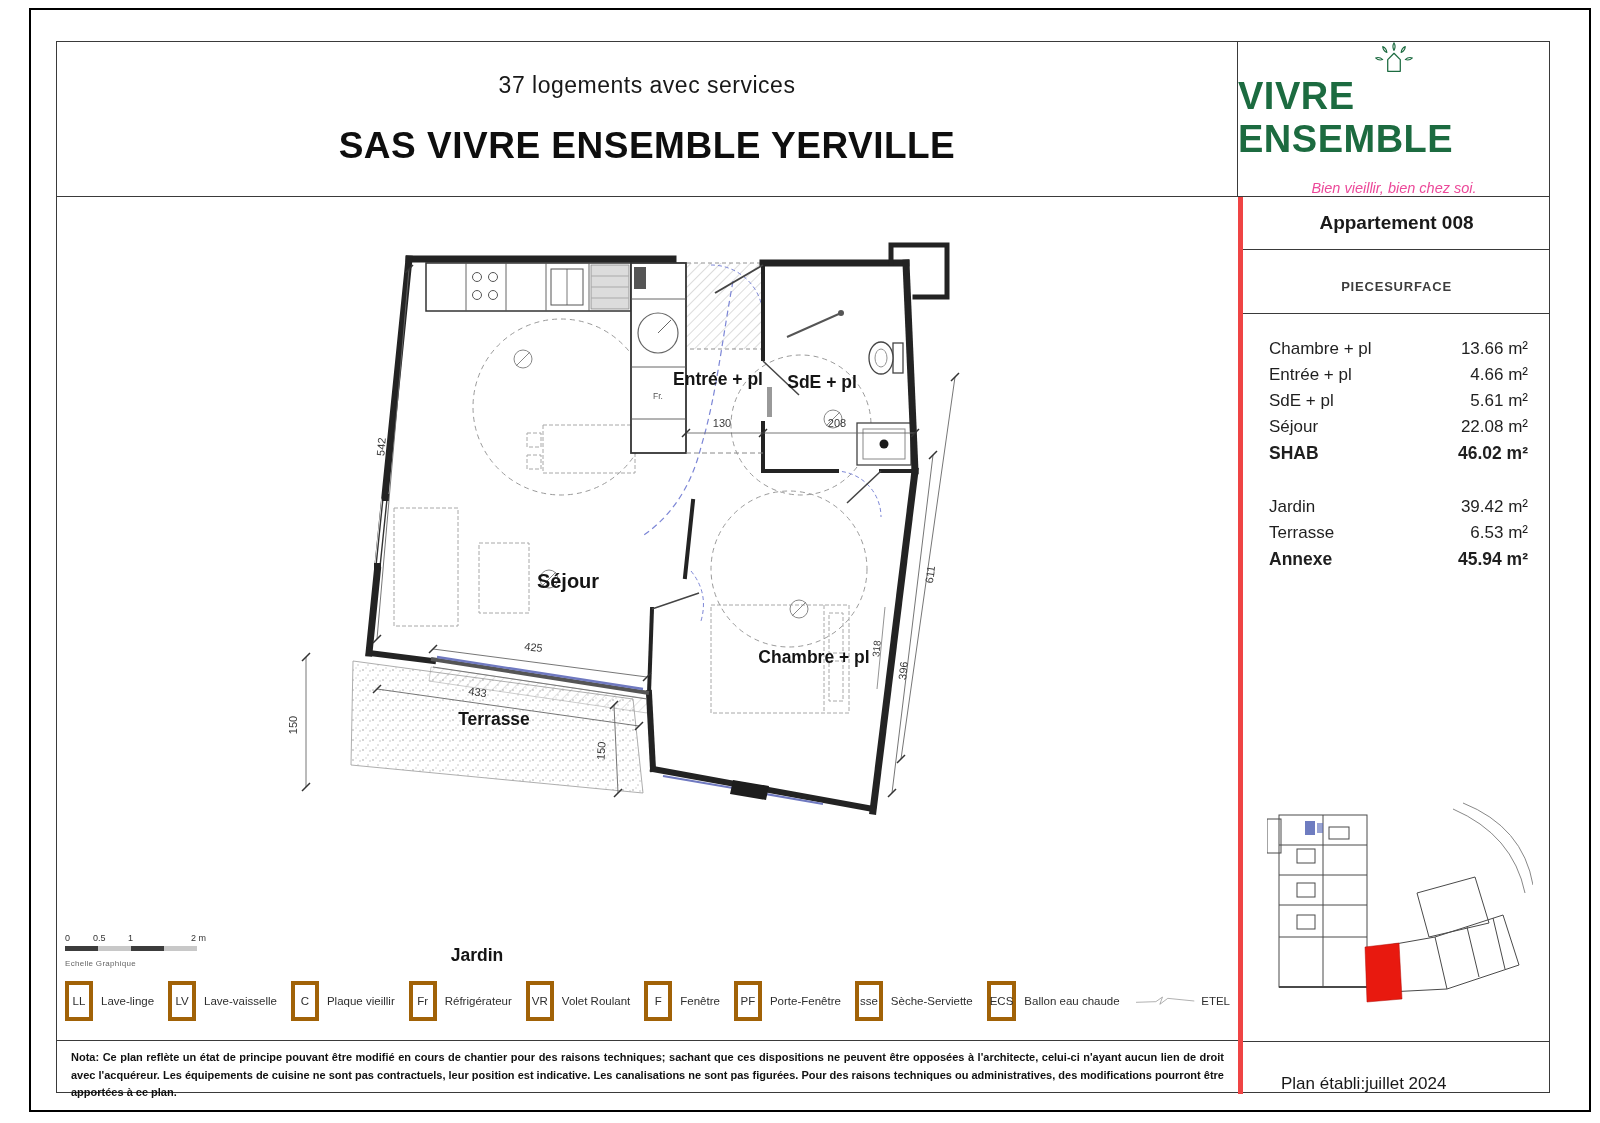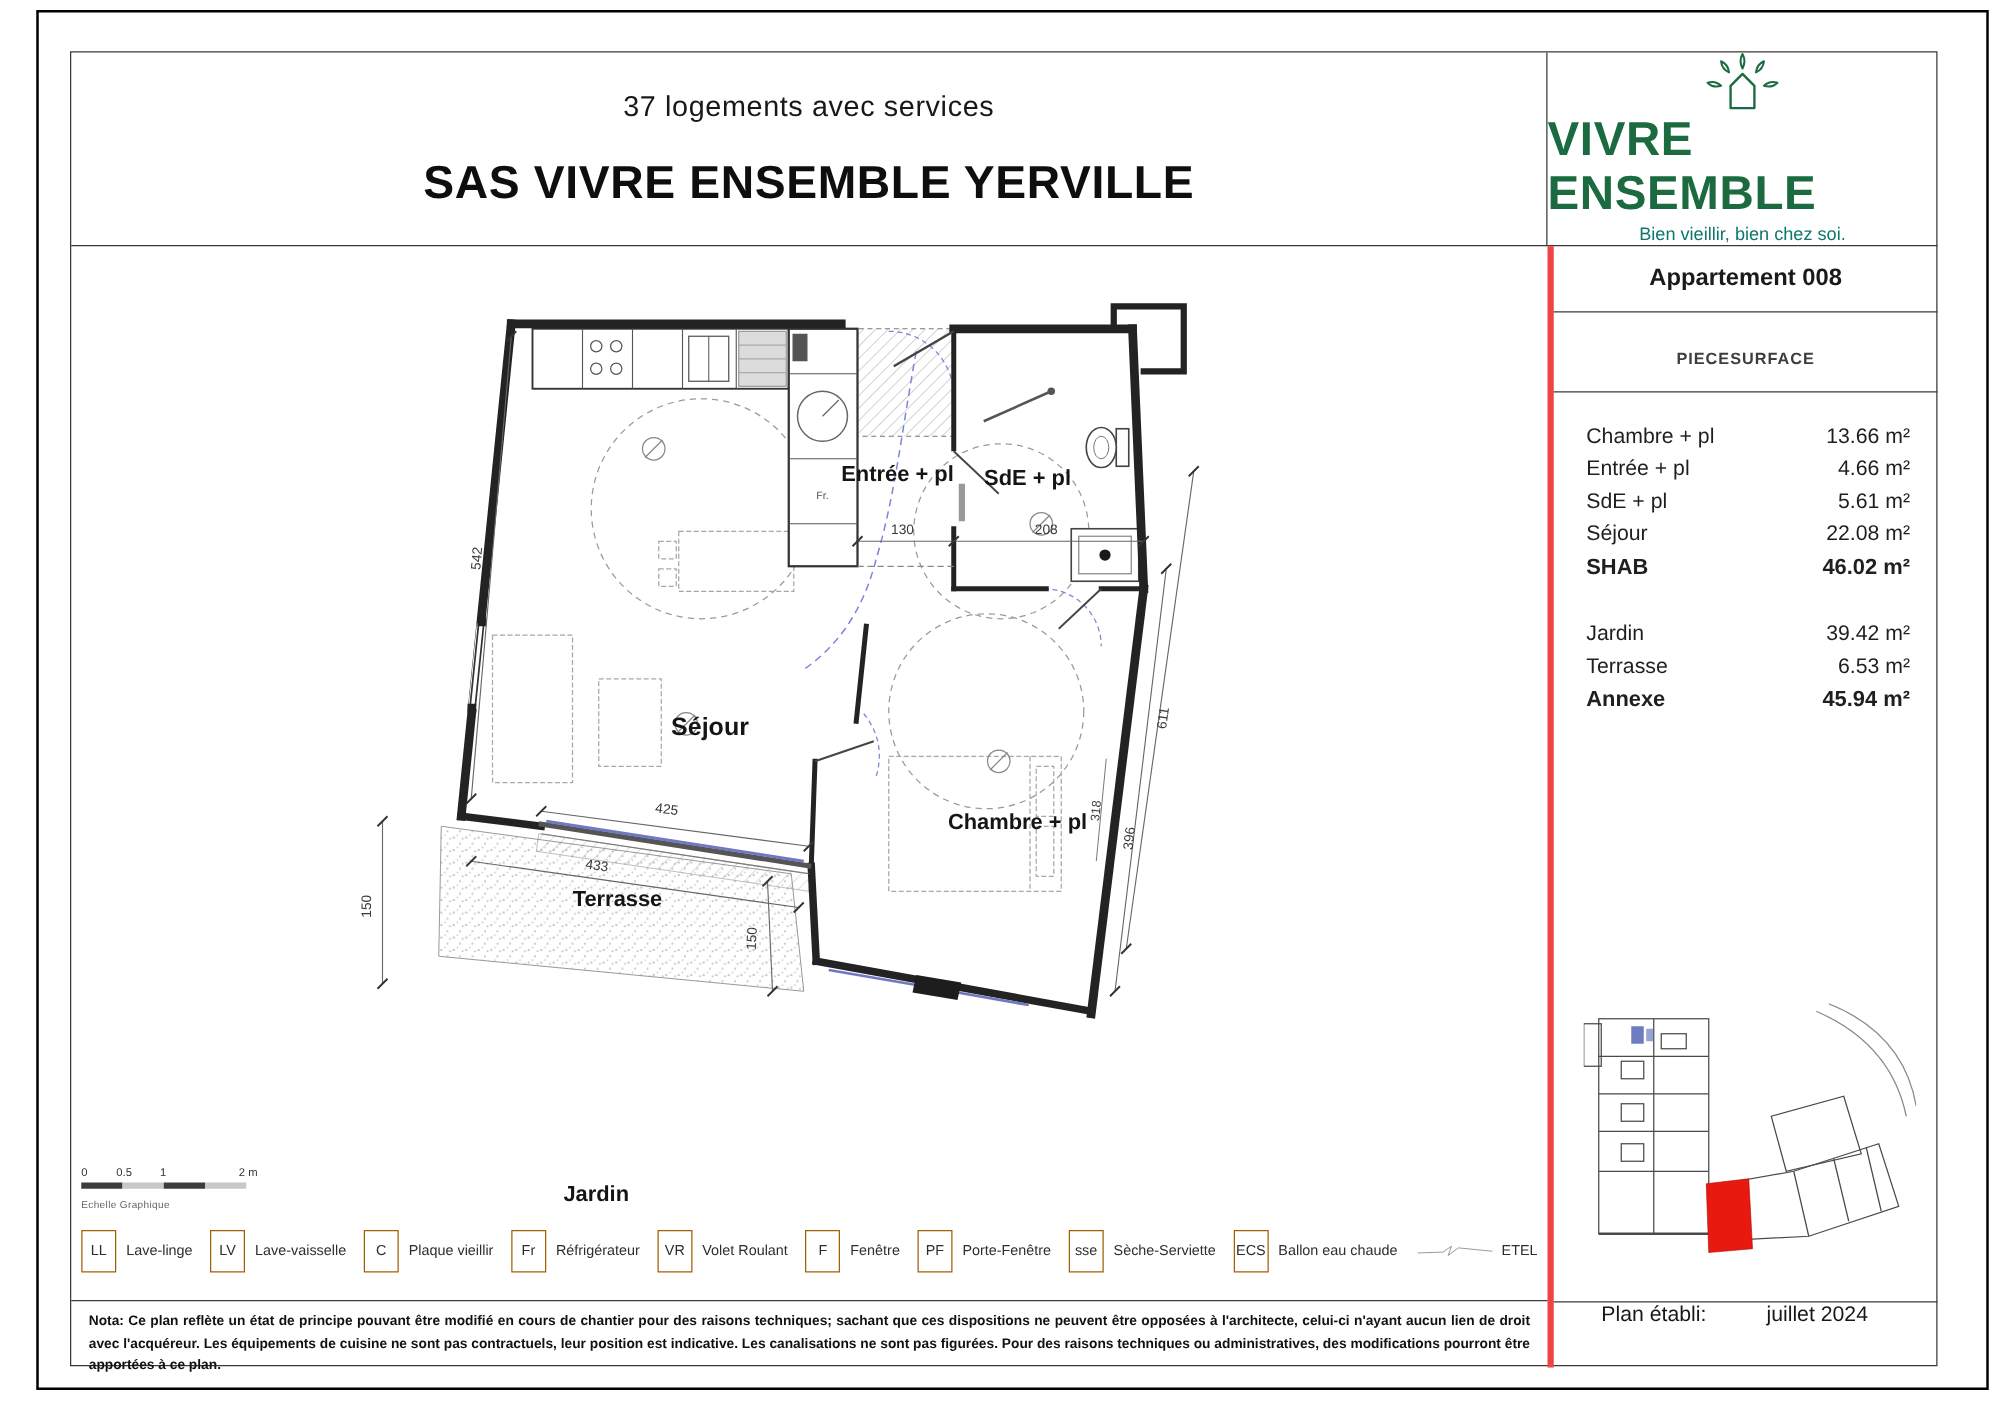--- a/index.html
+++ b/index.html
@@ -11,53 +11,53 @@
   
   .header-left{position:absolute;left:0;top:0;width:1181px;height:155px;box-sizing:border-box;
                border-right:1px solid #3a3a3a;border-bottom:1px solid #3a3a3a;
                display:flex;flex-direction:column;align-items:center;justify-content:center;gap:26px;}
   .hdr-subtitle{font-size:23px;font-weight:400;color:#181818;letter-spacing:.5px;}
   .hdr-title{font-size:37px;font-weight:800;color:#0e0e0e;letter-spacing:.5px;}
 
   .logo-box{position:absolute;left:1181px;top:0;width:312px;height:155px;box-sizing:border-box;
             border-bottom:1px solid #3a3a3a;display:flex;flex-direction:column;align-items:center;justify-content:center;}
   .logo-brand{font-size:38px;font-weight:800;color:#1c6b40;letter-spacing:.5px;margin-top:2px;}
-  .logo-tagline{font-size:14.5px;color:#0f766e;margin-top:3px;}
+  .logo-tagline{font-size:14.5px;color:#ec4899;margin-top:19px;font-style:italic;}
 
   
   .right-panel{position:absolute;left:1181px;top:155px;width:312px;height:897px;box-sizing:border-box;border-left:5px solid #ef4444;}
   .apt-title{height:53px;box-sizing:border-box;border-bottom:1px solid #3a3a3a;display:flex;align-items:center;justify-content:center;
              font-size:19px;font-weight:800;}
   .tbl-head{display:flex;justify-content:center;align-items:center;box-sizing:border-box;height:64px;
             border-bottom:1px solid #3a3a3a;padding:10px 26px 0 26px;font-size:13px;letter-spacing:.8px;color:#3d3d3d;font-weight:bold;}
   .tbl-rows{padding:22px 22px 0 26px;}
   .tbl-row{display:flex;justify-content:space-between;font-size:17px;color:#1f1f1f;line-height:26px;}
   .tbl-row.bold{font-weight:800;font-size:17.5px;}
   .tbl-spacer{height:28px;}
   .keyplan{position:absolute;left:24px;top:600px;width:266px;height:215px;}
   .etabli{position:absolute;left:0;bottom:0;width:100%;height:53px;box-sizing:border-box;border-top:1px solid #3a3a3a;
-          display:flex;align-items:flex-start;padding-left:38px;gap:48px;font-size:17px;color:#181818;}
+          display:flex;align-items:flex-end;padding-left:38px;font-size:17px;color:#181818;}
 
   
   .main-area{position:absolute;left:0;top:155px;width:1181px;height:897px;}
   .floorplan{position:absolute;left:224px;top:40px;width:780px;height:740px;}
   .plan-text{font-family:"Liberation Sans",sans-serif;}
 
   
   .scalebar{position:absolute;left:8px;top:736px;width:210px;height:48px;font-size:9px;color:#333;}
   .sb-tick{position:absolute;top:0;}
   .sb-bar{position:absolute;top:13px;left:0;height:5px;display:flex;}
   .sb-seg{width:33px;height:5px;}
   .sb-caption{position:absolute;top:26px;left:0;font-size:8px;color:#666;letter-spacing:.3px;}
 
   
   .legend{position:absolute;left:8px;top:786px;width:1165px;height:36px;display:flex;align-items:center;
           font-size:11.5px;color:#2e2e2e;white-space:nowrap;}
   .lg-box{display:inline-flex;align-items:center;justify-content:center;min-width:28px;height:30px;padding:16px 3px;
-          border:1px solid #a16207;background:#fff;margin-right:8px;box-sizing:border-box;font-size:11.5px;}
+          border:4px solid #a16207;background:#fff;margin-right:8px;box-sizing:border-box;font-size:11.5px;}
   .lg-label{margin-right:14px;}
   .lg-zig{margin:0 6px 0 2px;}
 
   
   .nota{position:absolute;left:0;top:832px;width:1181px;height:65px;box-sizing:border-box;border-top:1px solid #3a3a3a;
         padding:8px 14px;font-size:11px;font-weight:700;line-height:1.6;color:#111;text-align:justify;}
 </style>
 </head>
 <body>
 

